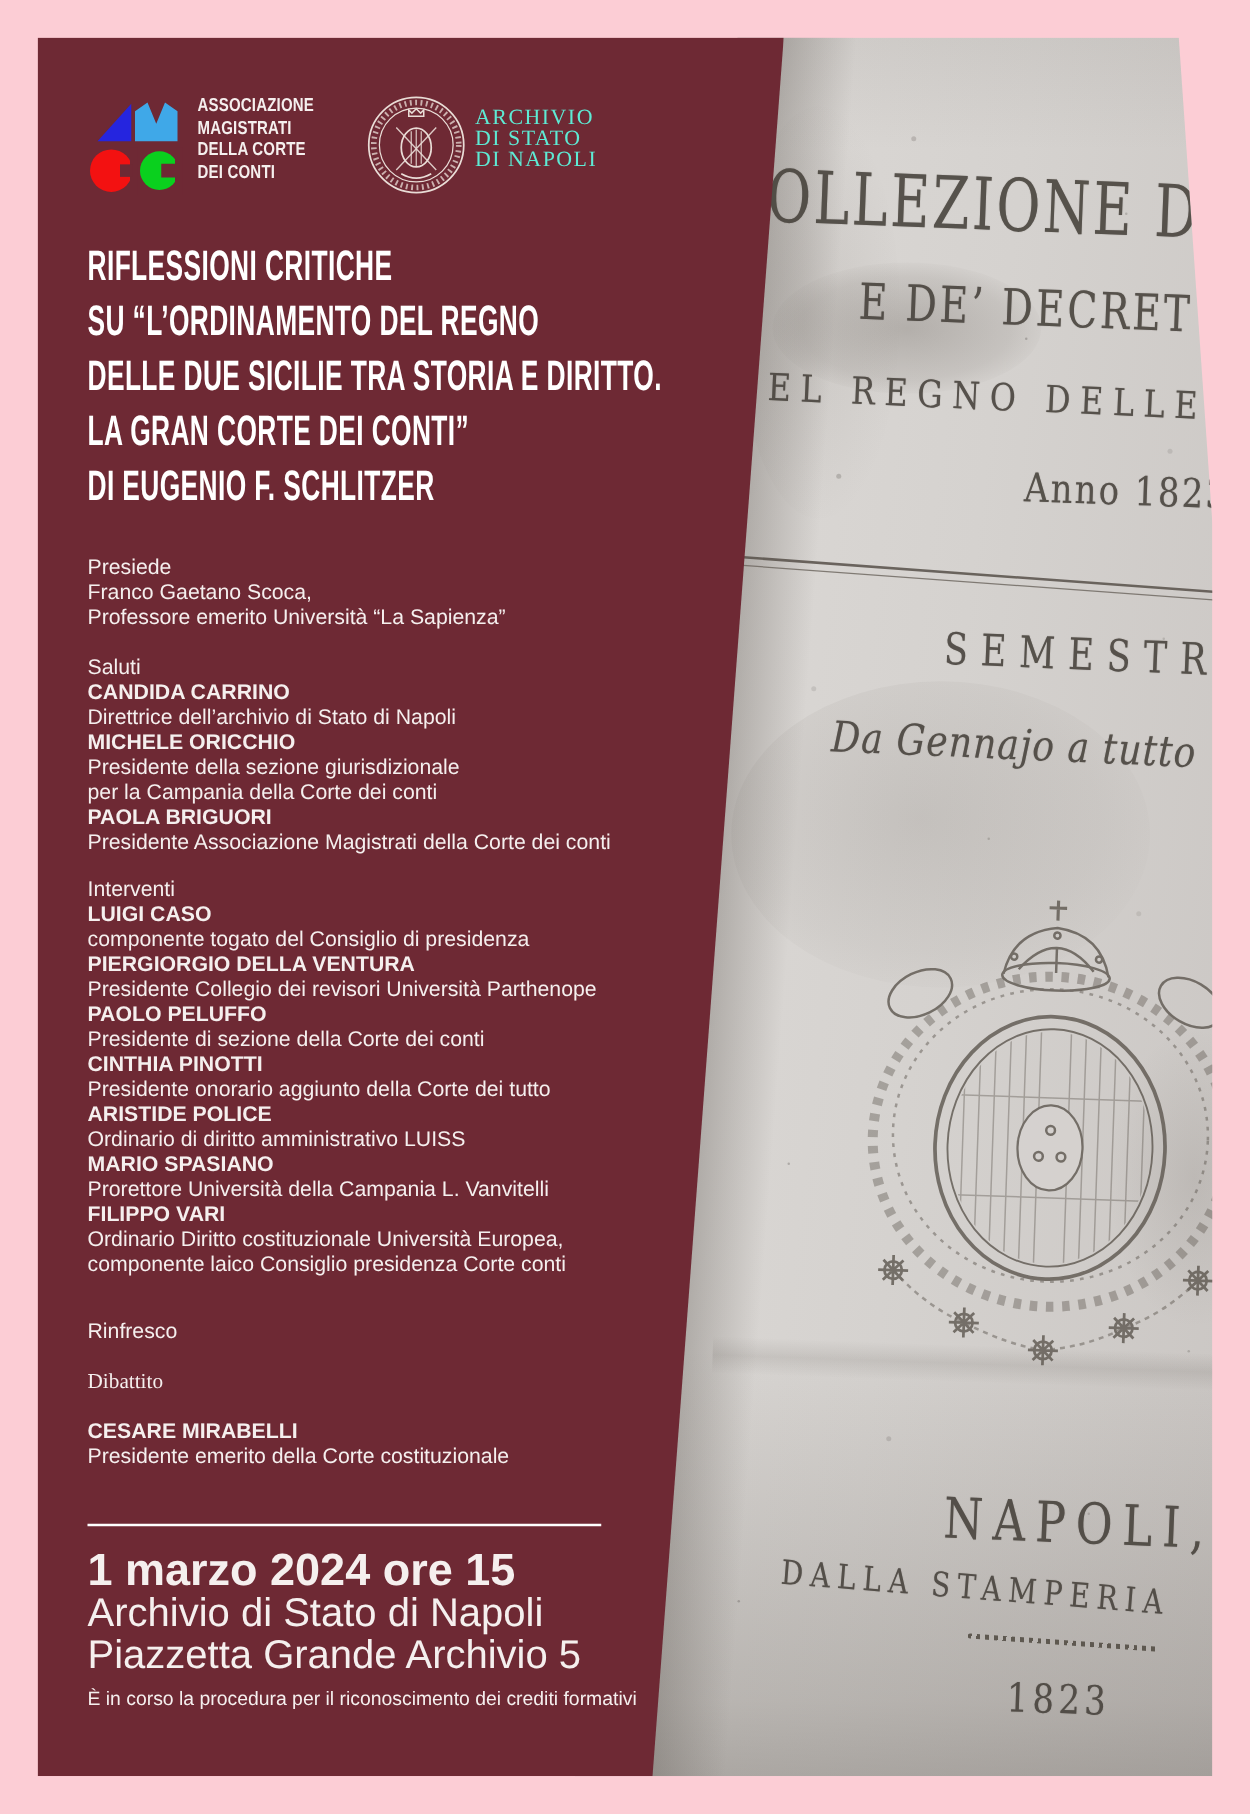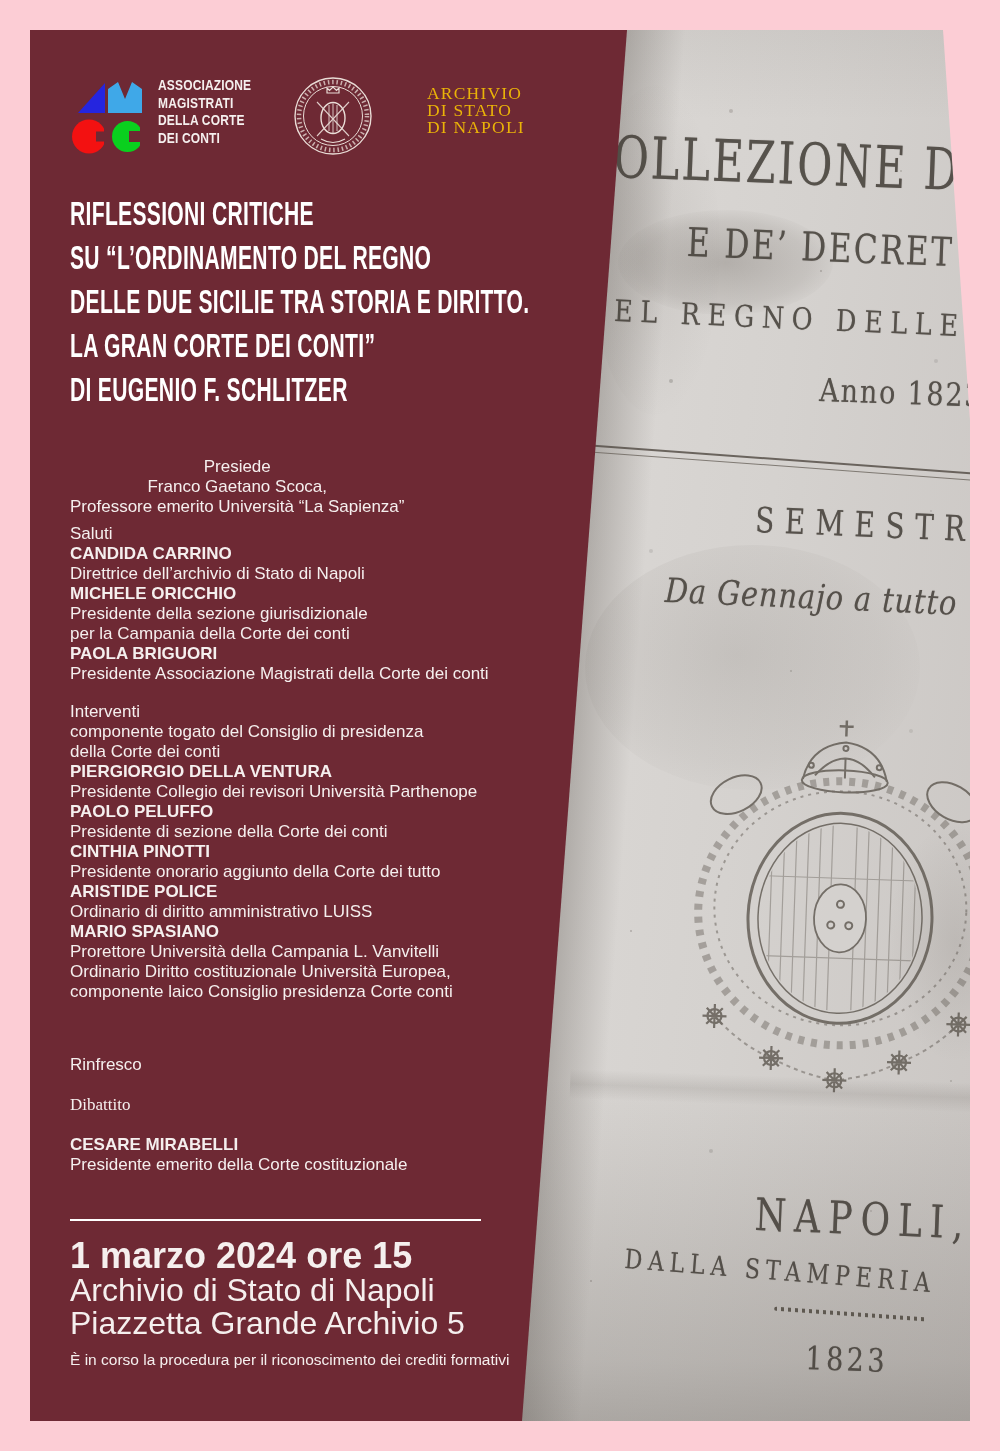--- a/index.html
+++ b/index.html
@@ -59,21 +59,21 @@
 
   
   .panel{position:absolute;inset:0;background:#6e2934;
     clip-path:polygon(0 0,597px 0,492px 1391px,0 1391px);color:#f5efee;}
 
   .amc-logo{position:absolute;left:40px;top:46px;}
   .amc-text{position:absolute;left:128px;top:46px;font-weight:bold;font-size:15px;
     line-height:17.5px;letter-spacing:.2px;transform:scaleX(.8);transform-origin:left top;white-space:nowrap;}
   .seal{position:absolute;left:263px;top:45px;}
   .asn-text{position:absolute;left:350px;top:55px;font-family:"Liberation Serif",serif;
-    font-size:17.5px;line-height:17px;letter-spacing:1.2px;white-space:nowrap;color:#eab308;margin-left:47px;}
+    font-size:17.5px;line-height:17px;letter-spacing:1.2px;white-space:nowrap;color:#5eead4;}
 
   .title{position:absolute;left:40px;top:161px;font-size:34px;font-weight:bold;line-height:44px;
     letter-spacing:.5px;transform:scaleX(.62);transform-origin:left top;white-space:nowrap;color:#ffffff;}
 
   .section{position:absolute;left:40px;font-size:17px;line-height:20px;white-space:nowrap;}
   .section .b{font-weight:bold;}
 
   .divider{position:absolute;left:40px;top:1189px;width:411px;height:2px;background:#ffffff;}
 
   .footer-date{position:absolute;left:40px;top:1206px;font-size:36px;font-weight:bold;line-height:40px;white-space:nowrap;}
@@ -194,49 +194,50 @@
 
     <div class="title" id="title">
         <div>RIFLESSIONI CRITICHE</div>
         <div>SU “L’ORDINAMENTO DEL REGNO</div>
         <div>DELLE DUE SICILIE TRA STORIA E DIRITTO.</div>
         <div>LA GRAN CORTE DEI CONTI”</div>
         <div>DI EUGENIO F. SCHLITZER</div>
       </div>
 
     <div id="sections">
-        <div class="section" style="top: 427px; text-align: center;">
+        <div class="section" style="top: 414px;">
           <div>Presiede</div>
           <div>Franco Gaetano Scoca,</div>
           <div>Professore emerito Università “La Sapienza”</div>
         </div>
         <div class="section" style="top: 494px;">
           <div>Saluti</div>
           <div class="b">CANDIDA CARRINO</div>
           <div>Direttrice dell’archivio di Stato di Napoli</div>
           <div class="b">MICHELE ORICCHIO</div>
           <div>Presidente della sezione giurisdizionale</div>
           <div>per la Campania della Corte dei conti</div>
           <div class="b">PAOLA BRIGUORI</div>
           <div>Presidente Associazione Magistrati della Corte dei conti</div>
         </div>
         <div class="section" style="top: 672px;">
           <div>Interventi</div>
+          <div class="b">LUIGI CASO</div>
           <div>componente togato del Consiglio di presidenza</div>
-          <div>della Corte dei conti</div>
           <div class="b">PIERGIORGIO DELLA VENTURA</div>
           <div>Presidente Collegio dei revisori Università Parthenope</div>
           <div class="b">PAOLO PELUFFO</div>
           <div>Presidente di sezione della Corte dei conti</div>
           <div class="b">CINTHIA PINOTTI</div>
           <div>Presidente onorario aggiunto della Corte dei tutto</div>
           <div class="b">ARISTIDE POLICE</div>
           <div>Ordinario di diritto amministrativo LUISS</div>
           <div class="b">MARIO SPASIANO</div>
           <div>Prorettore Università della Campania L. Vanvitelli</div>
+          <div class="b">FILIPPO VARI</div>
           <div>Ordinario Diritto costituzionale Università Europea,</div>
           <div>componente laico Consiglio presidenza Corte conti</div>
         </div>
         <div class="section" style="top: 1025px;">
           <div>Rinfresco</div>
         </div>
         <div class="section" style="top: 1065px; font-family: Liberation Serif, serif;">
           <div>Dibattito</div>
         </div>
         <div class="section" style="top: 1105px;">

